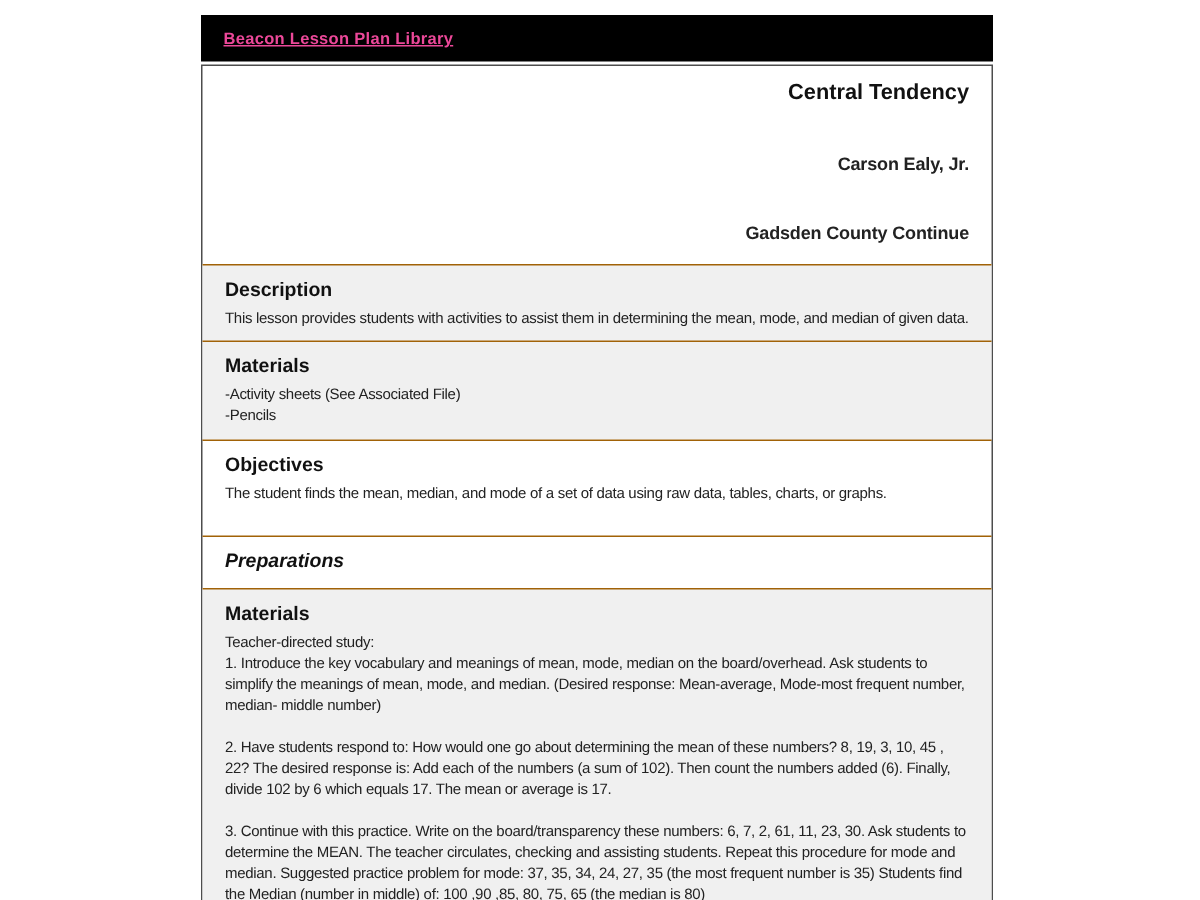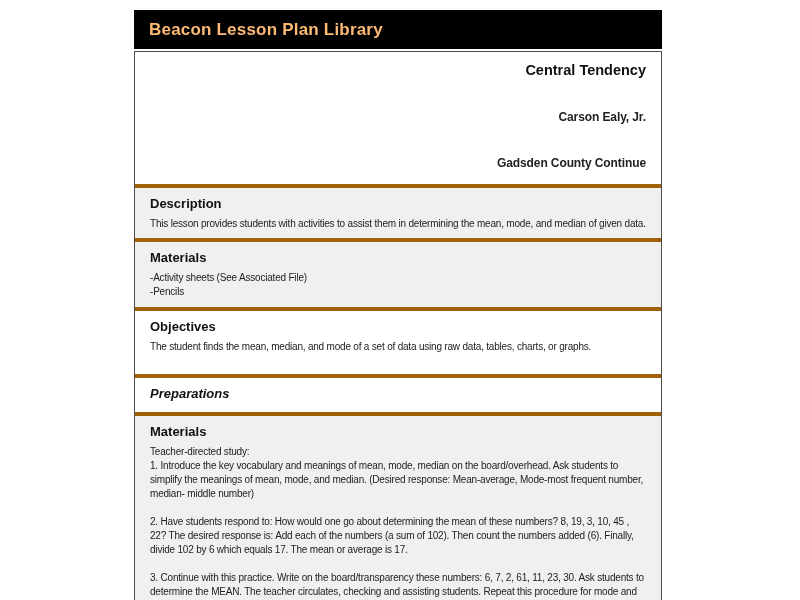--- a/index.html
+++ b/index.html
@@ -16,34 +16,35 @@
     color: #1a1a1a;
   }
   .doc {
     position: absolute;
     left: 134px;
     top: 10px;
     width: 528px;
   }
   .banner {
     background: #000000;
-    color: #fdba74;
-    font-size: 17px;
+    color: #ec4899;
+    font-size: 11px;
     font-weight: bold;
     padding: 10px 15px 9px 15px;
     letter-spacing: 0.2px;
+    text-decoration: underline;
   }
   .content {
     margin-top: 2px;
     border: 1px solid #4d4d4d;
     background: #ffffff;
   }
   .sec {
     padding: 8px 15px 8px 15px;
-    border-top: 4px solid #a16207;
+    border-top: 1px solid #a16207;
   }
   .sec:first-child { border-top: none; }
   .sec.gray { background: #f0f0f0; }
   .sec h2 {
     margin: 0 0 6px 0;
     font-size: 13px;
     font-weight: bold;
     color: #111111;
   }
   .sec .body {

